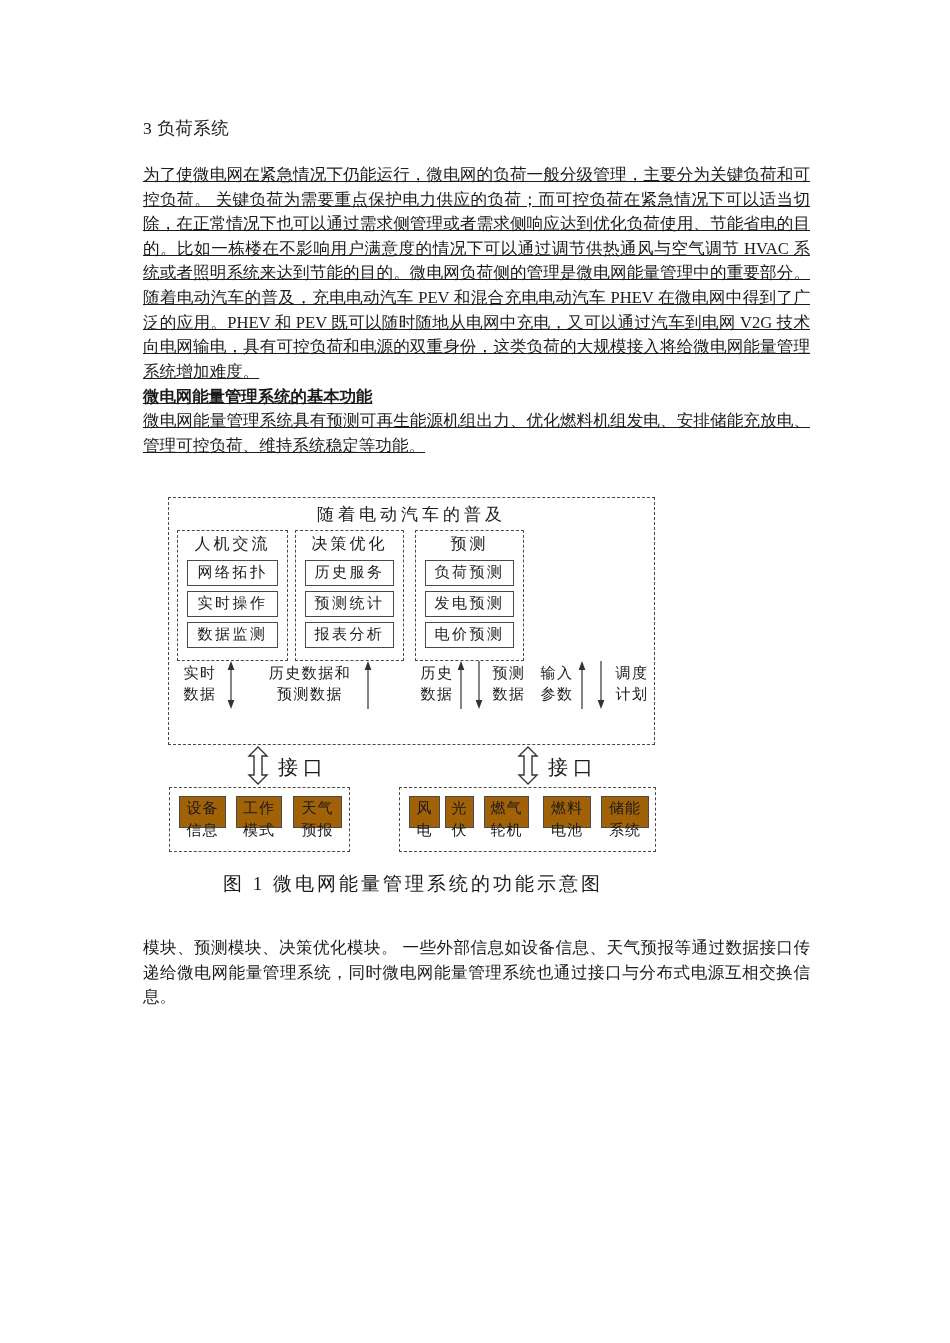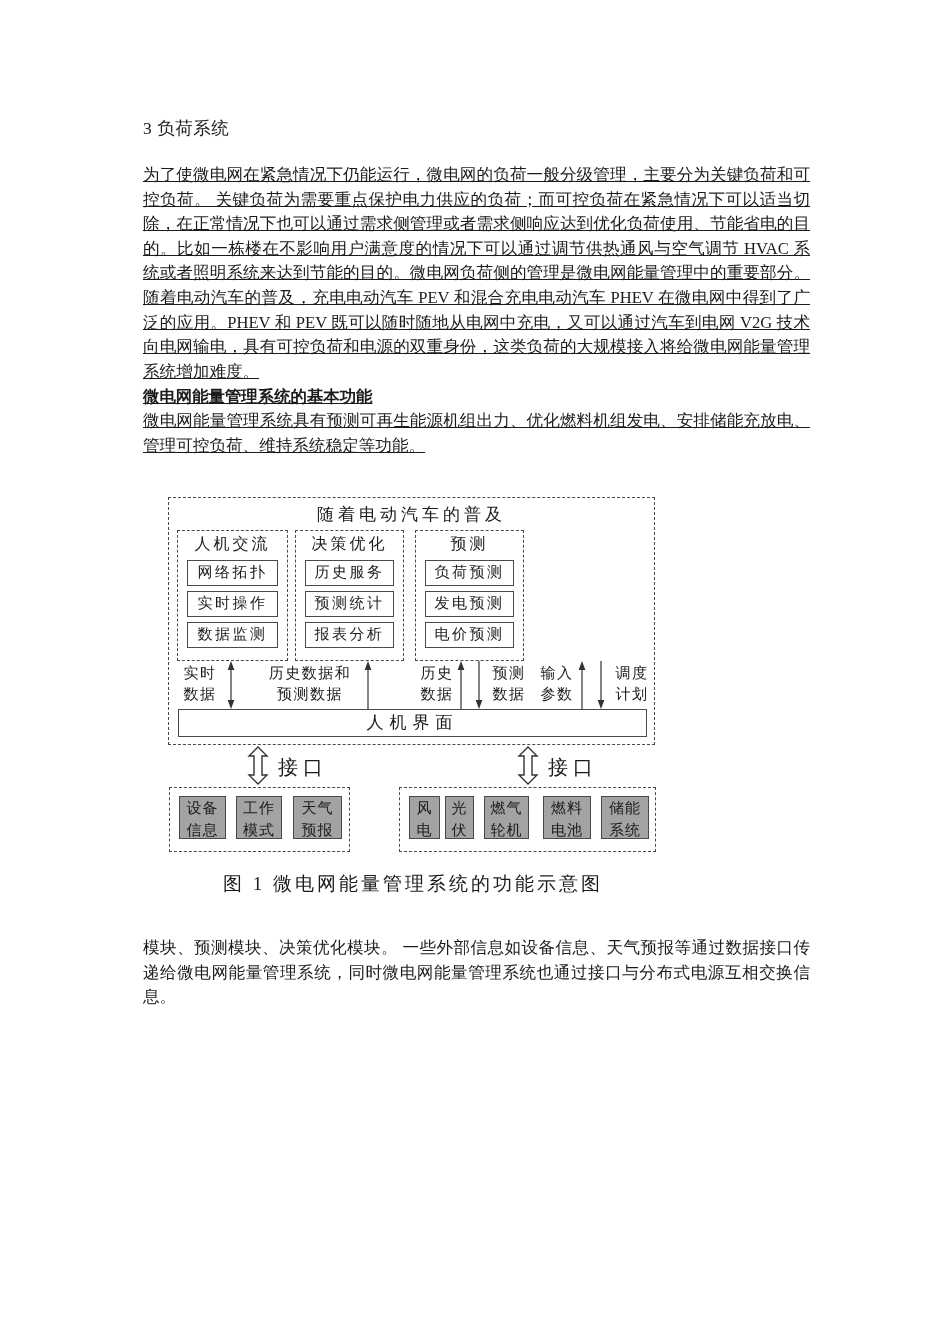--- a/index.html
+++ b/index.html
@@ -26,22 +26,22 @@
   .subbox{margin:5px 9px 0;height:26px;line-height:23px;border:1.5px solid #4a4a4a;box-sizing:border-box;
           text-align:center;font-size:15px;letter-spacing:2.5px;background:#fff;}
   .flowlabel{position:absolute;top:165px;font-size:15px;line-height:21px;white-space:pre-line;
              text-align:center;letter-spacing:1.5px;}
   .arr{position:absolute;top:163px;}
   .hmi{position:absolute;left:9px;top:211px;width:469px;height:28px;border:1.5px solid #4a4a4a;box-sizing:border-box;
        text-align:center;line-height:25px;font-size:17px;letter-spacing:6px;background:#fff;}
   .iface-arrow{position:absolute;top:249px;}
   .iface-label{position:absolute;top:257px;font-size:20px;letter-spacing:5px;}
   .extbox{position:absolute;top:290px;height:65px;border:1px dashed #4a4a4a;box-sizing:border-box;background:#fff;}
-  .extitem{position:absolute;top:8px;height:43px;border:1.5px solid #4a4a4a;box-sizing:border-box;
-           text-align:center;font-size:15px;line-height:22px;white-space:pre-line;letter-spacing:1px;background:#a3a3a3;}
+  .extitem{position:absolute;top:8px;height:32px;border:1.5px solid #4a4a4a;box-sizing:border-box;
+           text-align:center;font-size:15px;line-height:22px;white-space:pre-line;letter-spacing:1px;background:#a16207;}
   .caption{position:absolute;left:0;top:374px;width:100%;text-align:center;font-size:19px;letter-spacing:3px;}
 </style>
 </head>
 <body>
 
 <div class="page">
 
   <div class="abs section-heading">3 负荷系统</div>
 
   <div class="abs textflow">
@@ -109,21 +109,20 @@
       </svg>
       <svg class="arr" style="left:407px;" width="12" height="48">
         <line x1="6" y1="7" x2="6" y2="48" stroke="#333" stroke-width="1.2"></line>
         <polygon points="6,0 2.6,9 9.4,9" fill="#333"></polygon>
       </svg>
       <svg class="arr" style="left:426px;" width="12" height="48">
         <line x1="6" y1="0" x2="6" y2="41" stroke="#333" stroke-width="1.2"></line>
         <polygon points="6,48 2.6,39 9.4,39" fill="#333"></polygon>
       </svg>
 
-      <div class="hmi">人机界面</div>
     </div>
 
     <svg class="iface-arrow" style="left:78px;" width="24" height="39">
       <polygon points="12,1 3,10 8,10 8,29 3,29 12,38 21,29 16,29 16,10 21,10" fill="#ffffff" stroke="#333" stroke-width="1.4"></polygon>
     </svg>
     <div class="iface-label" style="left:110px;">接口</div>
 
     <svg class="iface-arrow" style="left:348px;" width="24" height="39">
       <polygon points="12,1 3,10 8,10 8,29 3,29 12,38 21,29 16,29 16,10 21,10" fill="#ffffff" stroke="#333" stroke-width="1.4"></polygon>
     </svg>

